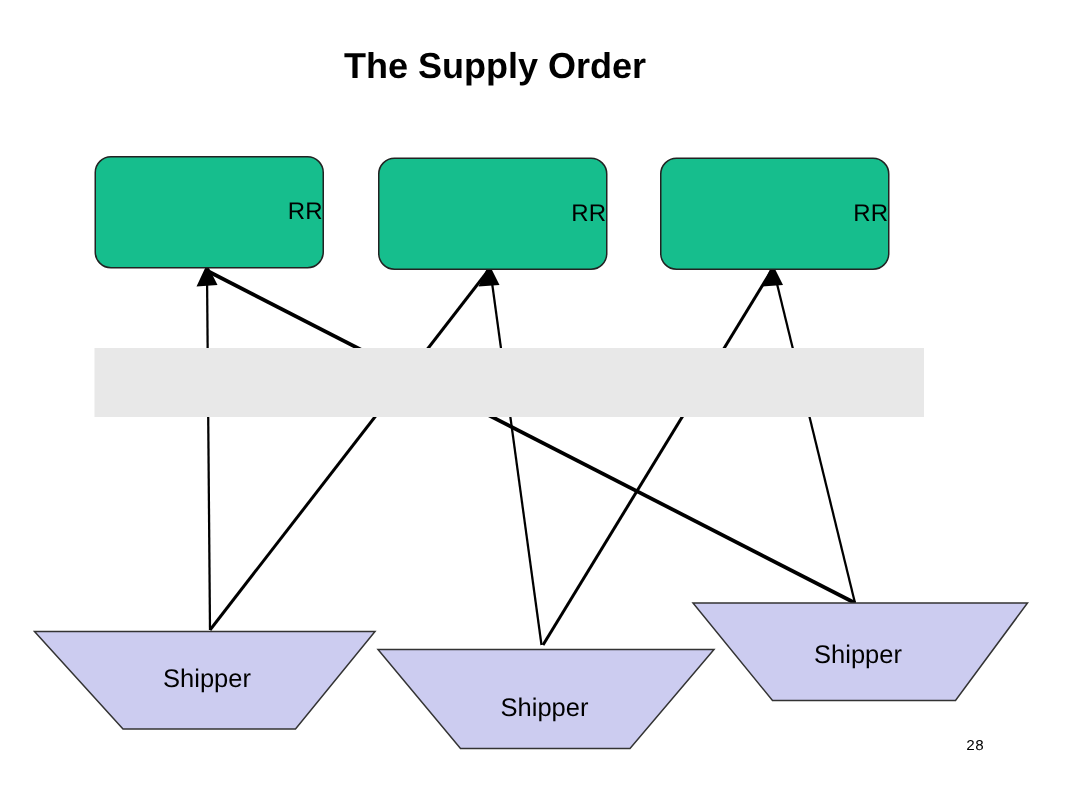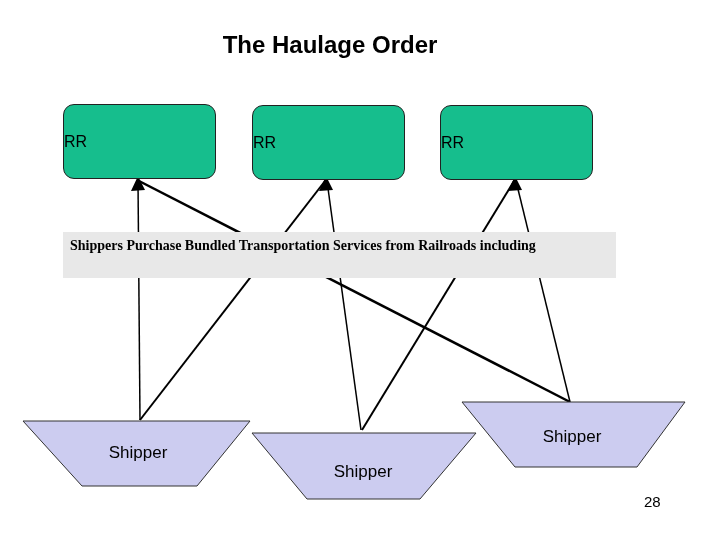--- a/index.html
+++ b/index.html
@@ -7,21 +7,21 @@
     position:relative; width:720px; height:540px; background:#ffffff;
     font-family:"Liberation Sans", sans-serif; overflow:hidden;
   }
   .title {
     position:absolute; left:0; top:31px; width:660px; text-align:center;
     font-size:24px; font-weight:bold; color:#000;
   }
   .rr-box {
     position:absolute; width:151px; height:73px;
     background:#16BE8D; border:1px solid #222; border-radius:11px;
-    display:flex; align-items:center; justify-content:flex-start;
+    display:flex; align-items:center; justify-content:flex-end;
     font-size:16px; color:#000;
   }
   #rr1 { left:63px;  top:104px; }
   #rr2 { left:252px; top:105px; }
   #rr3 { left:440px; top:105px; }
   .banner {
     position:absolute; left:63px; top:232px; width:553px; height:46px;
     background:#E8E8E8; box-sizing:border-box; padding:4px 0 0 7px;
     font-family:"Liberation Serif", serif; font-weight:bold;
     font-size:14px; line-height:20px; color:#000; white-space:nowrap;
@@ -29,29 +29,29 @@
   .diagram-svg { position:absolute; left:0; top:0; }
   .shipper-label {
     position:absolute; transform:translate(-50%,-50%);
     font-size:17px; color:#000;
   }
   #shipper1-label { left:138px; top:453px; }
   #shipper2-label { left:363px; top:472px; }
   #shipper3-label { left:572px; top:437px; }
   .page-number {
     position:absolute; left:644px; top:493px;
-    font-family:Liberation Sans, sans-serif; font-size:15px; color:#000;
+    font-family:Liberation Mono, monospace; font-size:10px; color:#000;
   }
 </style>
 </head>
 <body>
 
 <div class="slide">
 
-  <div class="title">The Haulage Order</div>
+  <div class="title">The Supply Order</div>
 
   <svg class="diagram-svg" width="720" height="540" viewBox="0 0 720 540">
 
     <line x1="140" y1="420" x2="138" y2="181" stroke="#000" stroke-width="1.5"></line>
     <line x1="570" y1="402" x2="139" y2="181" stroke="#000" stroke-width="2.5"></line>
     <line x1="140" y1="420" x2="325" y2="181" stroke="#000" stroke-width="2"></line>
     <line x1="361" y1="430" x2="327" y2="181" stroke="#000" stroke-width="1.5"></line>
     <line x1="362" y1="430" x2="514" y2="181" stroke="#000" stroke-width="2"></line>
     <line x1="570" y1="402" x2="516" y2="181" stroke="#000" stroke-width="1.5"></line>
 
@@ -68,21 +68,20 @@
     <span>RR</span>
   </div>
   <div class="rr-box" id="rr2">
     <span>RR</span>
   </div>
   <div class="rr-box" id="rr3">
     <span>RR</span>
   </div>
 
   <div class="banner">
-    <div>Shippers Purchase Bundled Transportation Services from Railroads including</div>
   </div>
 
   <div class="shipper-label" id="shipper1-label">Shipper</div>
   <div class="shipper-label" id="shipper2-label">Shipper</div>
   <div class="shipper-label" id="shipper3-label">Shipper</div>
 
   <div class="page-number">28</div>
 
 </div>
 

